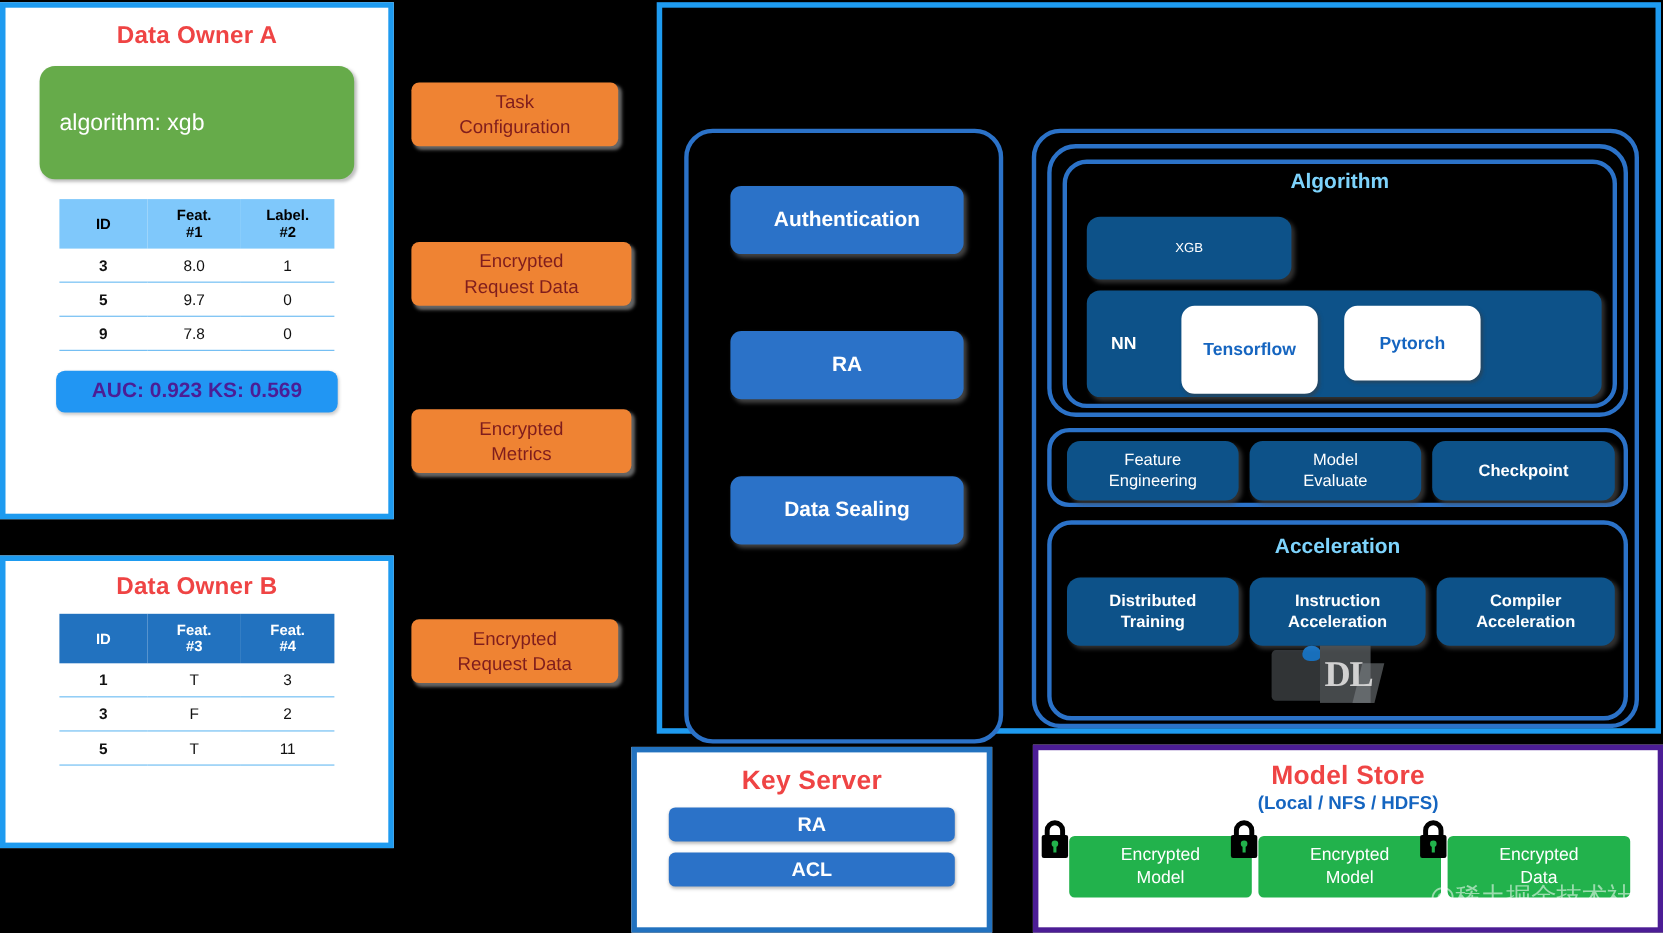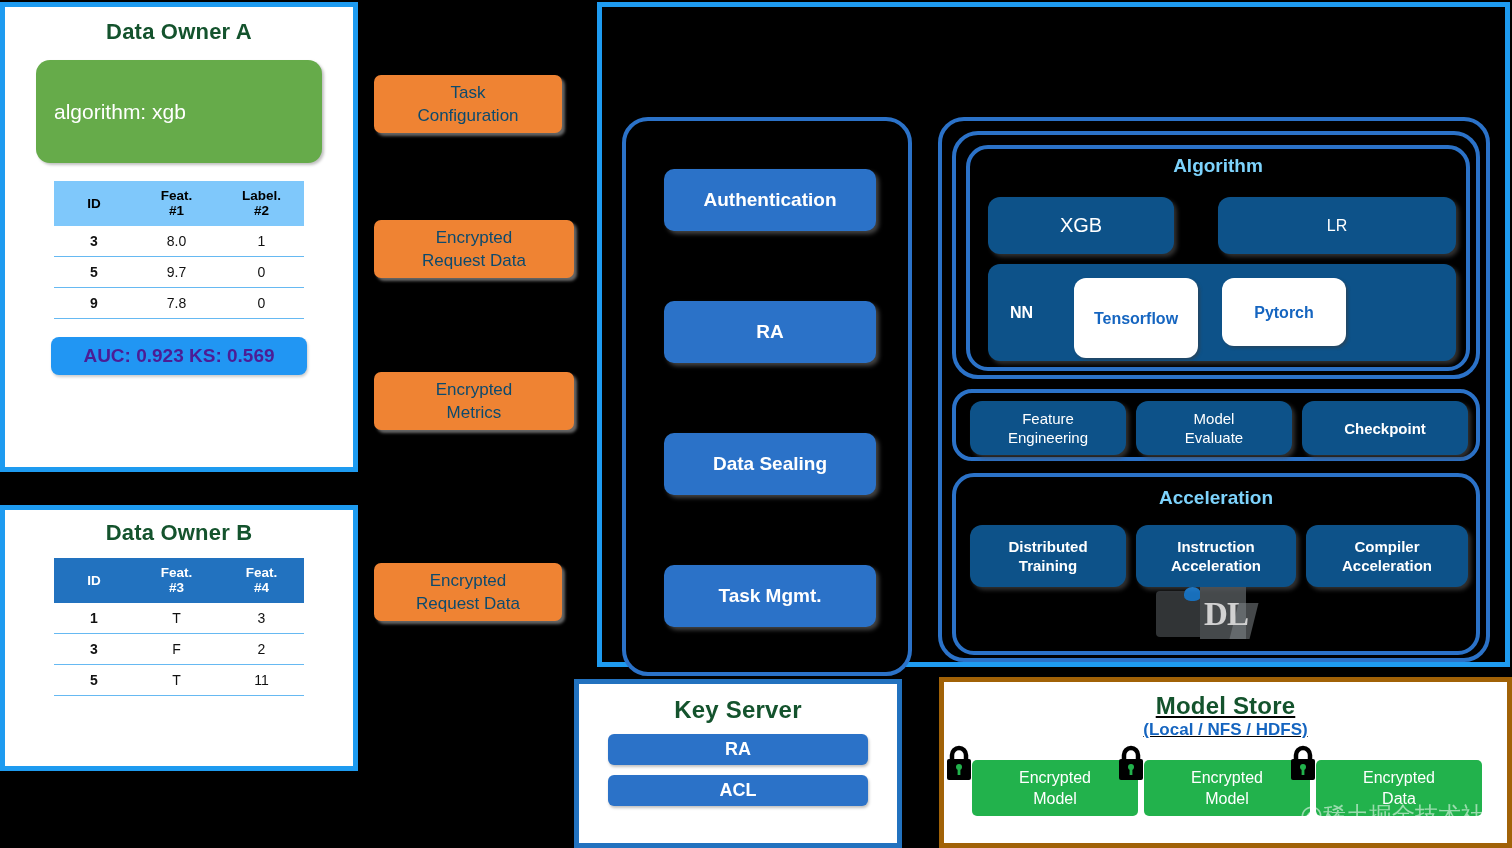--- a/index.html
+++ b/index.html
@@ -12,21 +12,21 @@
   #stage { position: relative; width: 1512px; height: 848px; background: #000; }
 
   
   .white-card {
     position: absolute;
     background: #ffffff;
     border: 5px solid #1e9bf0;
     display: flex; flex-direction: column; align-items: center;
   }
   .card-title {
-    color: #14532d; font-weight: bold; letter-spacing: .2px;
+    color: #ef4444; font-weight: bold; letter-spacing: .2px;
     text-align: right;
   }
 
   
   #owner-a { left: 0px; top: 2px; width: 358px; height: 470px; }
   #owner-a .card-title { font-size: 22px; margin-top: 12px; }
 
   .green-config {
     width: 286px; height: 103px;
     background: #66ab4a; border-radius: 14px;
@@ -64,21 +64,21 @@
 
   
   #owner-b { left: 0px; top: 505px; width: 358px; height: 266px; }
   #owner-b .card-title { font-size: 22px; margin-top: 10px; }
   #owner-b .dtable { margin-top: 12px; }
 
   
   .orange-pill {
     position: absolute;
     background: #ef8333; border-radius: 7px;
-    color: #0c4a6e; text-align: center;
+    color: #7f1d1d; text-align: center;
     display: flex; align-items: center; justify-content: center;
     font-size: 17px; line-height: 23px;
     box-shadow: 3px 3px 3px rgba(120,120,120,.85);
   }
   #pill-task  { left: 374px; top: 75px;  width: 188px; height: 58px; }
   #pill-req1  { left: 374px; top: 220px; width: 200px; height: 58px; }
   #pill-met   { left: 374px; top: 372px; width: 200px; height: 58px; }
   #pill-req2  { left: 374px; top: 563px; width: 188px; height: 58px; }
 
   
@@ -117,21 +117,21 @@
     color: #7dd3fc; font-weight: bold; font-size: 19px;
   }
 
   .darkblue-box {
     position: absolute; background: #0d5289; border-radius: 12px;
     color: #ffffff; text-align: center;
     display: flex; align-items: center; justify-content: center;
     font-size: 15px; line-height: 19px;
     box-shadow: 3px 3px 4px rgba(70,70,70,.7);
   }
-  #box-xgb { left: 18px;  top: 48px;  width: 186px; height: 57px; font-size: 20px; }
+  #box-xgb { left: 18px;  top: 48px;  width: 186px; height: 57px; font-size: 12px; }
   #box-lr  { left: 248px; top: 48px;  width: 238px; height: 57px; font-size: 16px; }
   #box-nn  { left: 18px;  top: 115px; width: 468px; height: 97px;
              align-items: center; justify-content: flex-start; padding-left: 22px;
              font-size: 16px; font-weight: bold; }
   .white-chip {
     position: absolute; background: #ffffff; border-radius: 12px;
     color: #1565c0; font-weight: bold; font-size: 16px;
     display: flex; align-items: center; justify-content: center;
     box-shadow: 2px 2px 3px rgba(60,60,60,.5);
   }
@@ -187,21 +187,21 @@
   .ks-btn {
     width: 260px; height: 31px; margin-top: 10px;
     background: #2b72c8; border-radius: 6px;
     color: #fff; font-weight: bold; font-size: 18px;
     display: flex; align-items: center; justify-content: center;
     box-shadow: 1px 2px 3px rgba(0,0,0,.25);
   }
 
   
   #model-store { left: 939px; top: 677px; width: 573px; height: 171px;
-                 border: 5px solid #a16207; text-decoration: underline; }
+                 border: 5px solid #4c1d95; }
   #model-store .card-title { font-size: 24px; margin-top: 10px; }
   #model-store .card-sub { color: #1565c0; font-weight: bold; font-size: 17px; }
   .ms-row { position: relative; width: 100%; height: 64px; margin-top: 8px; }
   .ms-item { position: absolute; top: 12px; }
   .ms-green {
     position: absolute; left: 28px; top: 0;
     width: 166px; height: 56px; background: #22b24c; border-radius: 5px;
     color: #fff; font-size: 16px; line-height: 21px; text-align: center;
     display: flex; align-items: center; justify-content: center;
   }
@@ -311,30 +311,28 @@
   <div class="orange-pill" id="pill-req1">Encrypted<br>Request Data</div>
   <div class="orange-pill" id="pill-met">Encrypted<br>Metrics</div>
   <div class="orange-pill" id="pill-req2">Encrypted<br>Request Data</div>
 
   <div id="tee-panel">
 
     <div class="rounded-box" id="sys-col">
       <div class="blue-btn" id="btn-auth">Authentication</div>
       <div class="blue-btn" id="btn-ra">RA</div>
       <div class="blue-btn" id="btn-seal">Data Sealing</div>
-      <div class="blue-btn" id="btn-task">Task Mgmt.</div>
     </div>
 
     <div class="rounded-box" id="algo-outer">
 
       <div class="rounded-box" id="algo-mid">
         <div class="rounded-box" id="algo-inner">
           <div class="sect-title" style="top:6px;">Algorithm</div>
           <div class="darkblue-box" id="box-xgb">XGB</div>
-          <div class="darkblue-box" id="box-lr">LR</div>
           <div class="darkblue-box" id="box-nn">
             <span>NN</span>
             <div class="white-chip" id="chip-tf">Tensorflow</div>
             <div class="white-chip" id="chip-pt">Pytorch</div>
           </div>
         </div>
       </div>
 
       <div class="rounded-box" id="feat-row">
         <div class="darkblue-box" id="box-fe">Feature<br>Engineering</div>

